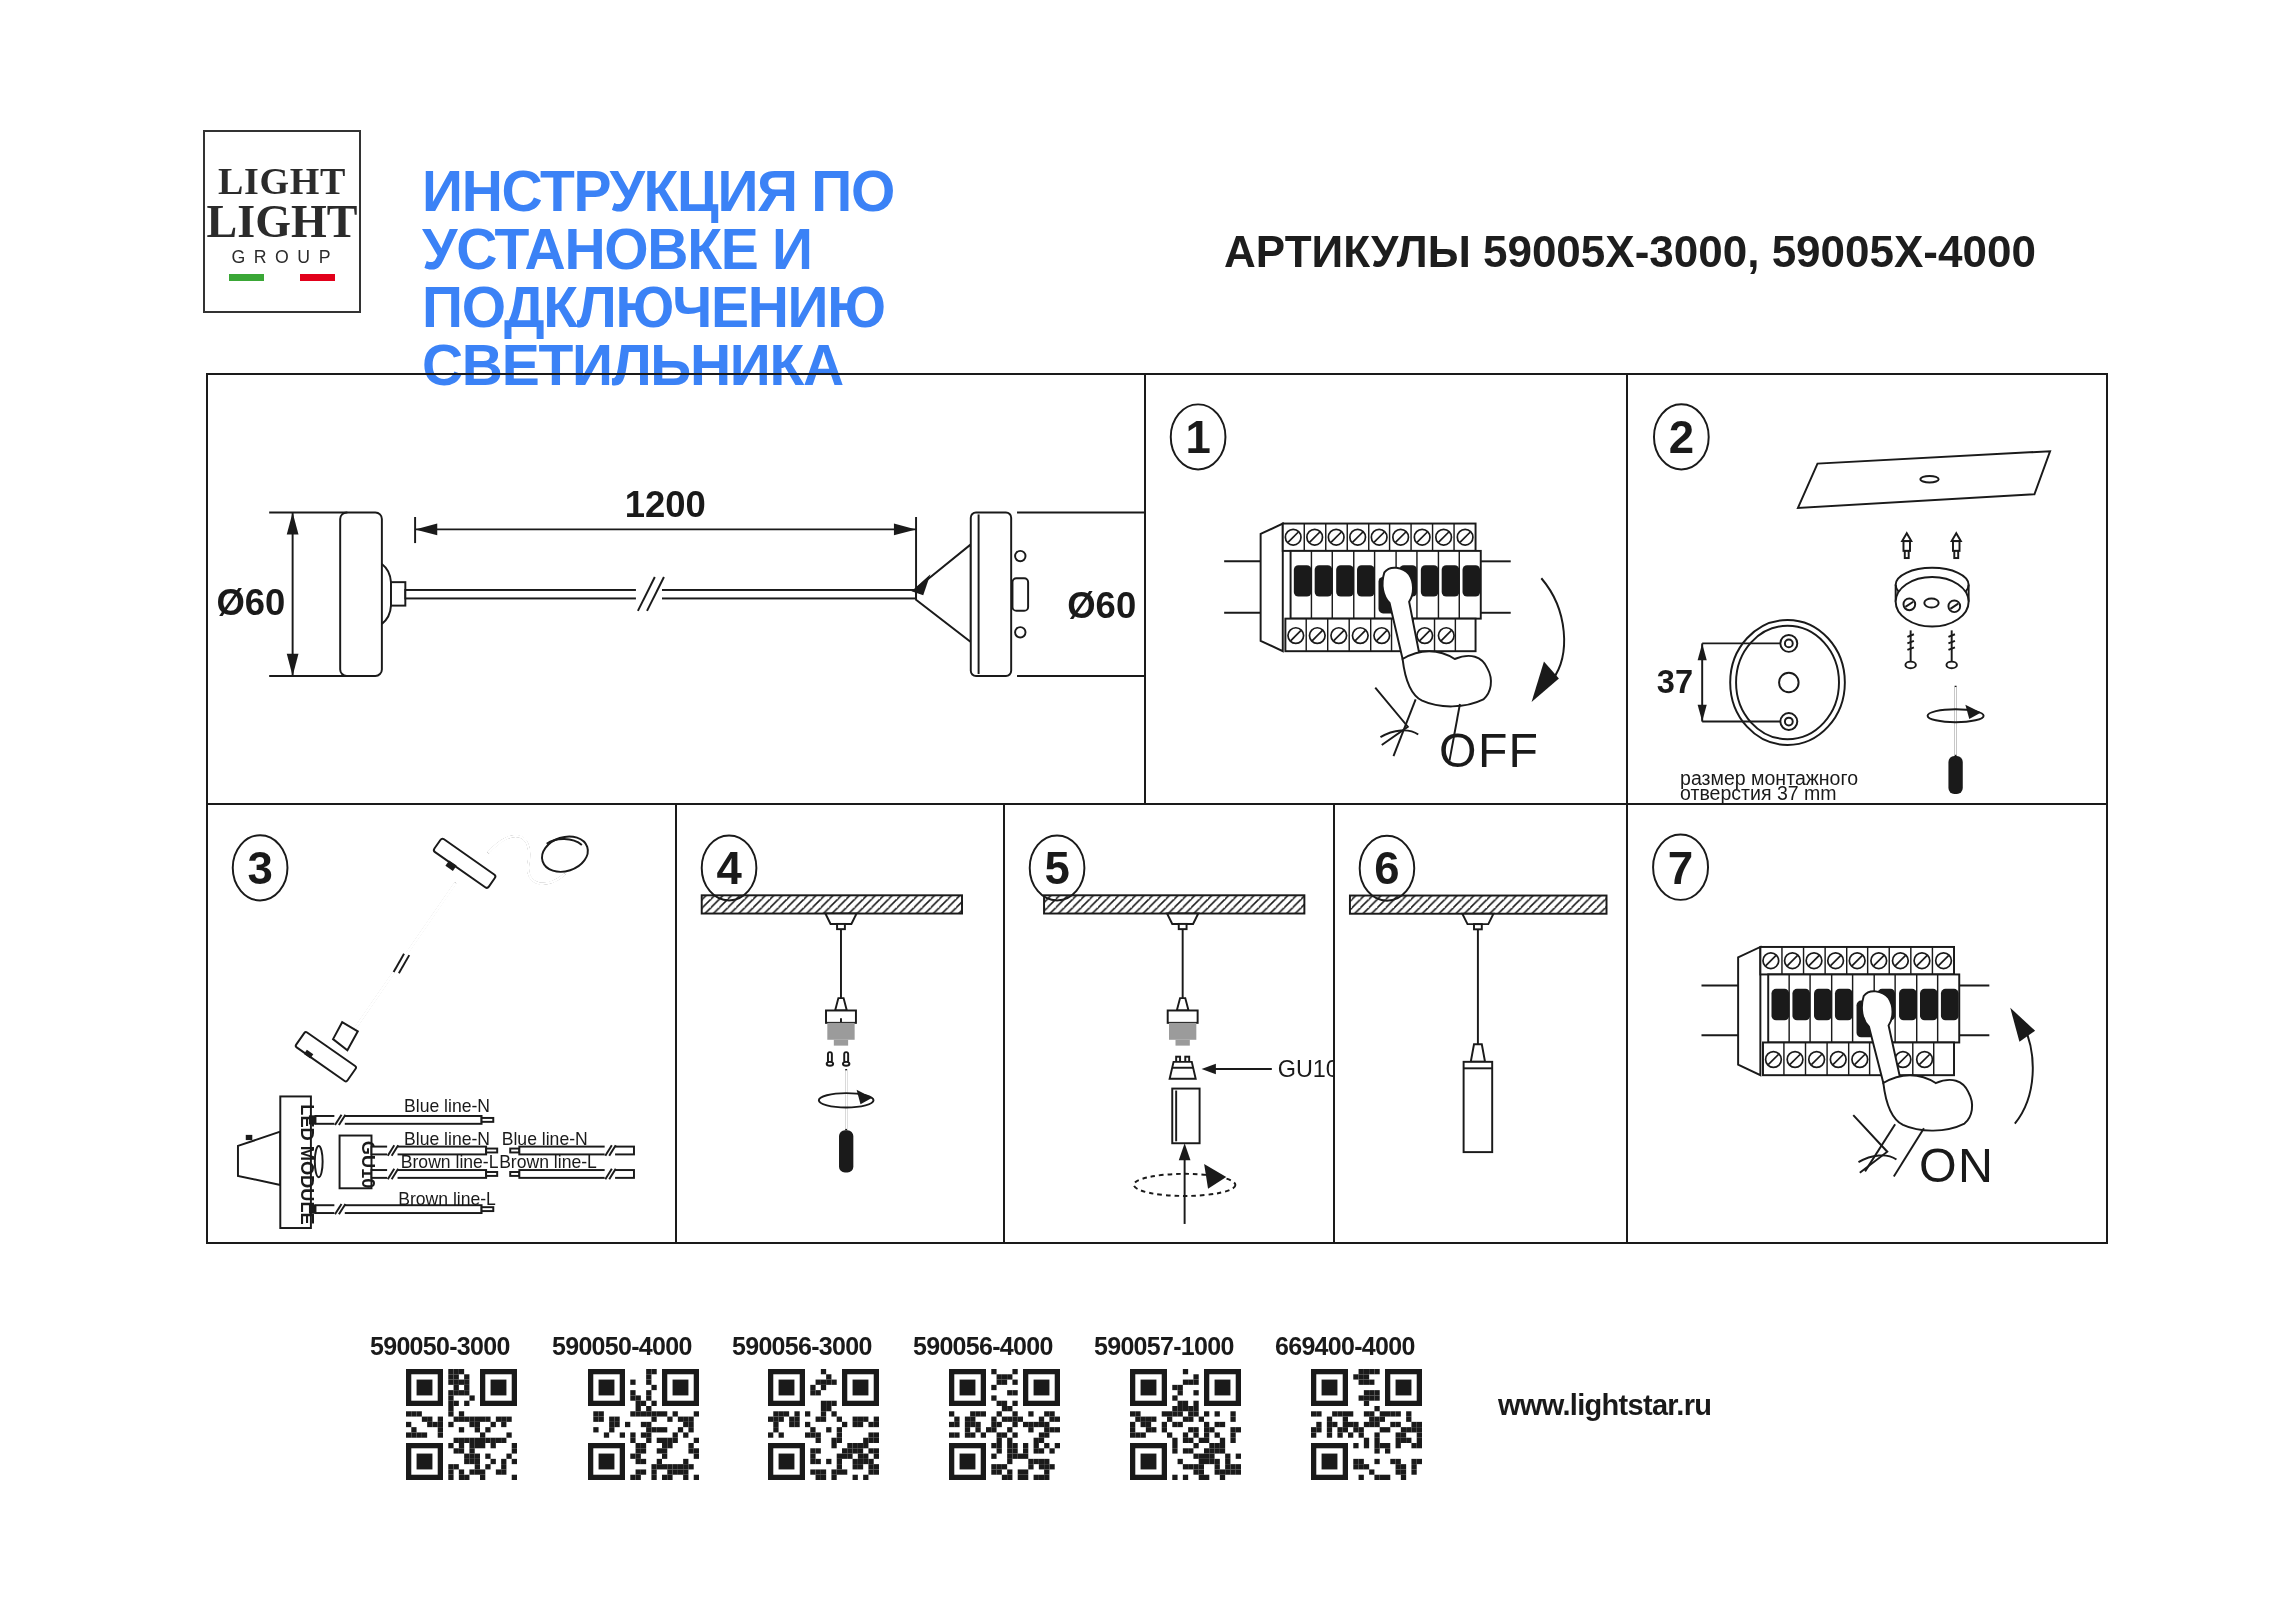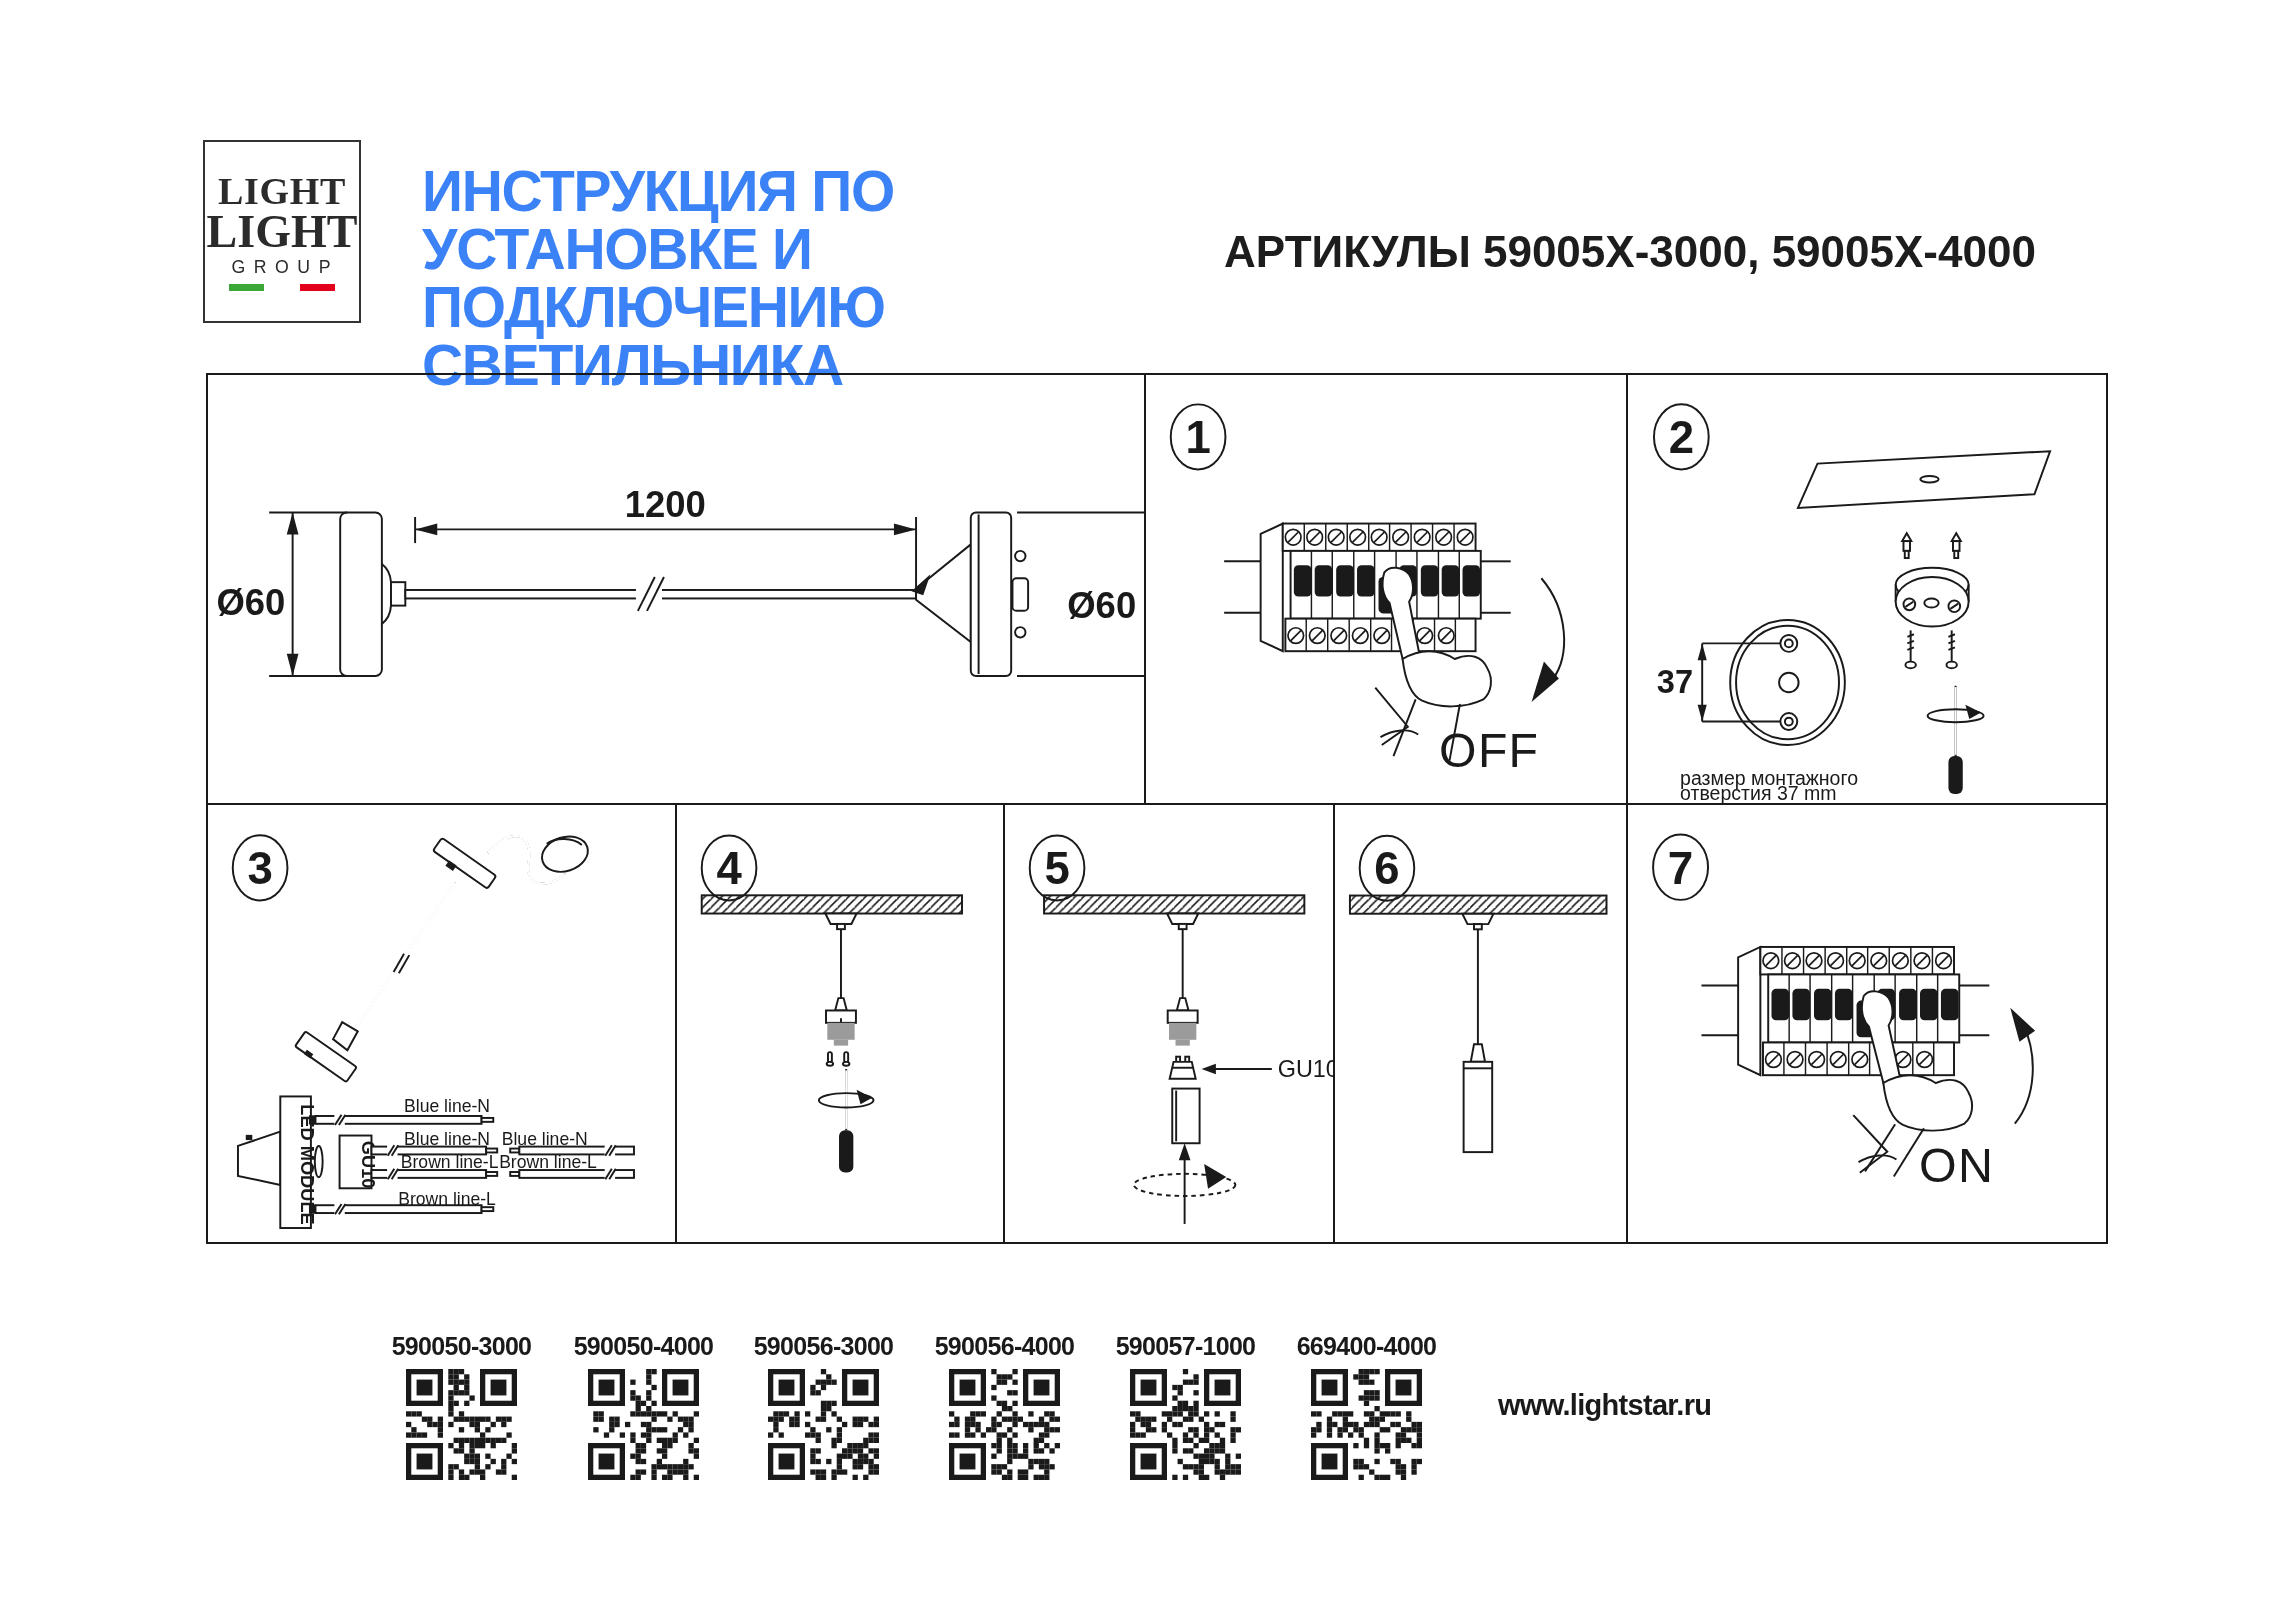--- a/index.html
+++ b/index.html
@@ -1,20 +1,20 @@
 <!DOCTYPE html>
 <html style="font-size:10.5px"><head>
 <meta charset="utf-8">
 <style>
   html,body{margin:0;padding:0;background:#fff;}
   #page{position:relative;width:2295px;height:1623px;background:#ffffff;overflow:hidden;
         font-family:"Liberation Sans",sans-serif;color:#1a1a1a;}
   .abs{position:absolute;}
   
-  #logo-box{left:203px;top:140px;width:154px;height:179px;border:2px solid #333;
+  #logo-box{left:203px;top:130px;width:154px;height:179px;border:2px solid #333;
             display:flex;flex-direction:column;align-items:center;justify-content:center;}
   .logo-l1{font-family:"Liberation Serif",serif;font-weight:bold;font-size:38px;letter-spacing:0.7px;line-height:38px;color:#2b2b2b;}
   .logo-l2{font-family:"Liberation Serif",serif;font-weight:bold;font-size:46px;letter-spacing:0px;line-height:43px;color:#2b2b2b;}
   .logo-l3{font-size:17.7px;letter-spacing:8.5px;margin-top:3.9px;margin-left:6.5px;color:#2b2b2b;}
   .flag{width:106px;height:7.2px;margin-top:6.5px;display:flex;}
   .flag div{flex:1;height:100%;}
   #title{left:422px;top:162px;width:779px;font-size:57px;font-weight:bold;
          letter-spacing:-1.3px;line-height:58px;color:#3b82f6;}
   #series{left:1211px;top:171px;width:838px;text-align:center;font-size:35px;font-weight:bold;color:#1d1d1d;}
   #articles{left:1211px;top:227px;width:838px;text-align:center;font-size:44px;font-weight:bold;color:#1d1d1d;}
@@ -32,21 +32,21 @@
   text{fill:#1a1a1a;font-family:"Liberation Sans",sans-serif;}
   .num{font-size:70px;font-weight:bold;}
   .dim{font-size:56px;font-weight:bold;}
   .dim2{font-size:50px;font-weight:bold;}
   .onoff{font-size:74px;font-weight:400;letter-spacing:2px;}
   .cap{font-size:30px;}
   .wl{font-size:27px;}
   .boxlab{font-size:28px;font-weight:bold;}
   .gu{font-size:36px;}
   
-  .qr-label{top:1332px;width:183px;text-align:center;font-size:25px;font-weight:bold;letter-spacing:-0.7px;}
+  .qr-label{top:1332px;width:183px;font-size:25px;font-weight:bold;letter-spacing:-0.7px;}
   .qrsvg{top:1369px;width:111px;height:111px;}
   #site{left:1498px;top:1389px;font-size:29px;font-weight:bold;letter-spacing:-0.7px;text-align:right;}
 </style>
 </head>
 <body>
 
 <div id="page">
 
   <svg width="0" height="0" style="position:absolute">
     <defs>

